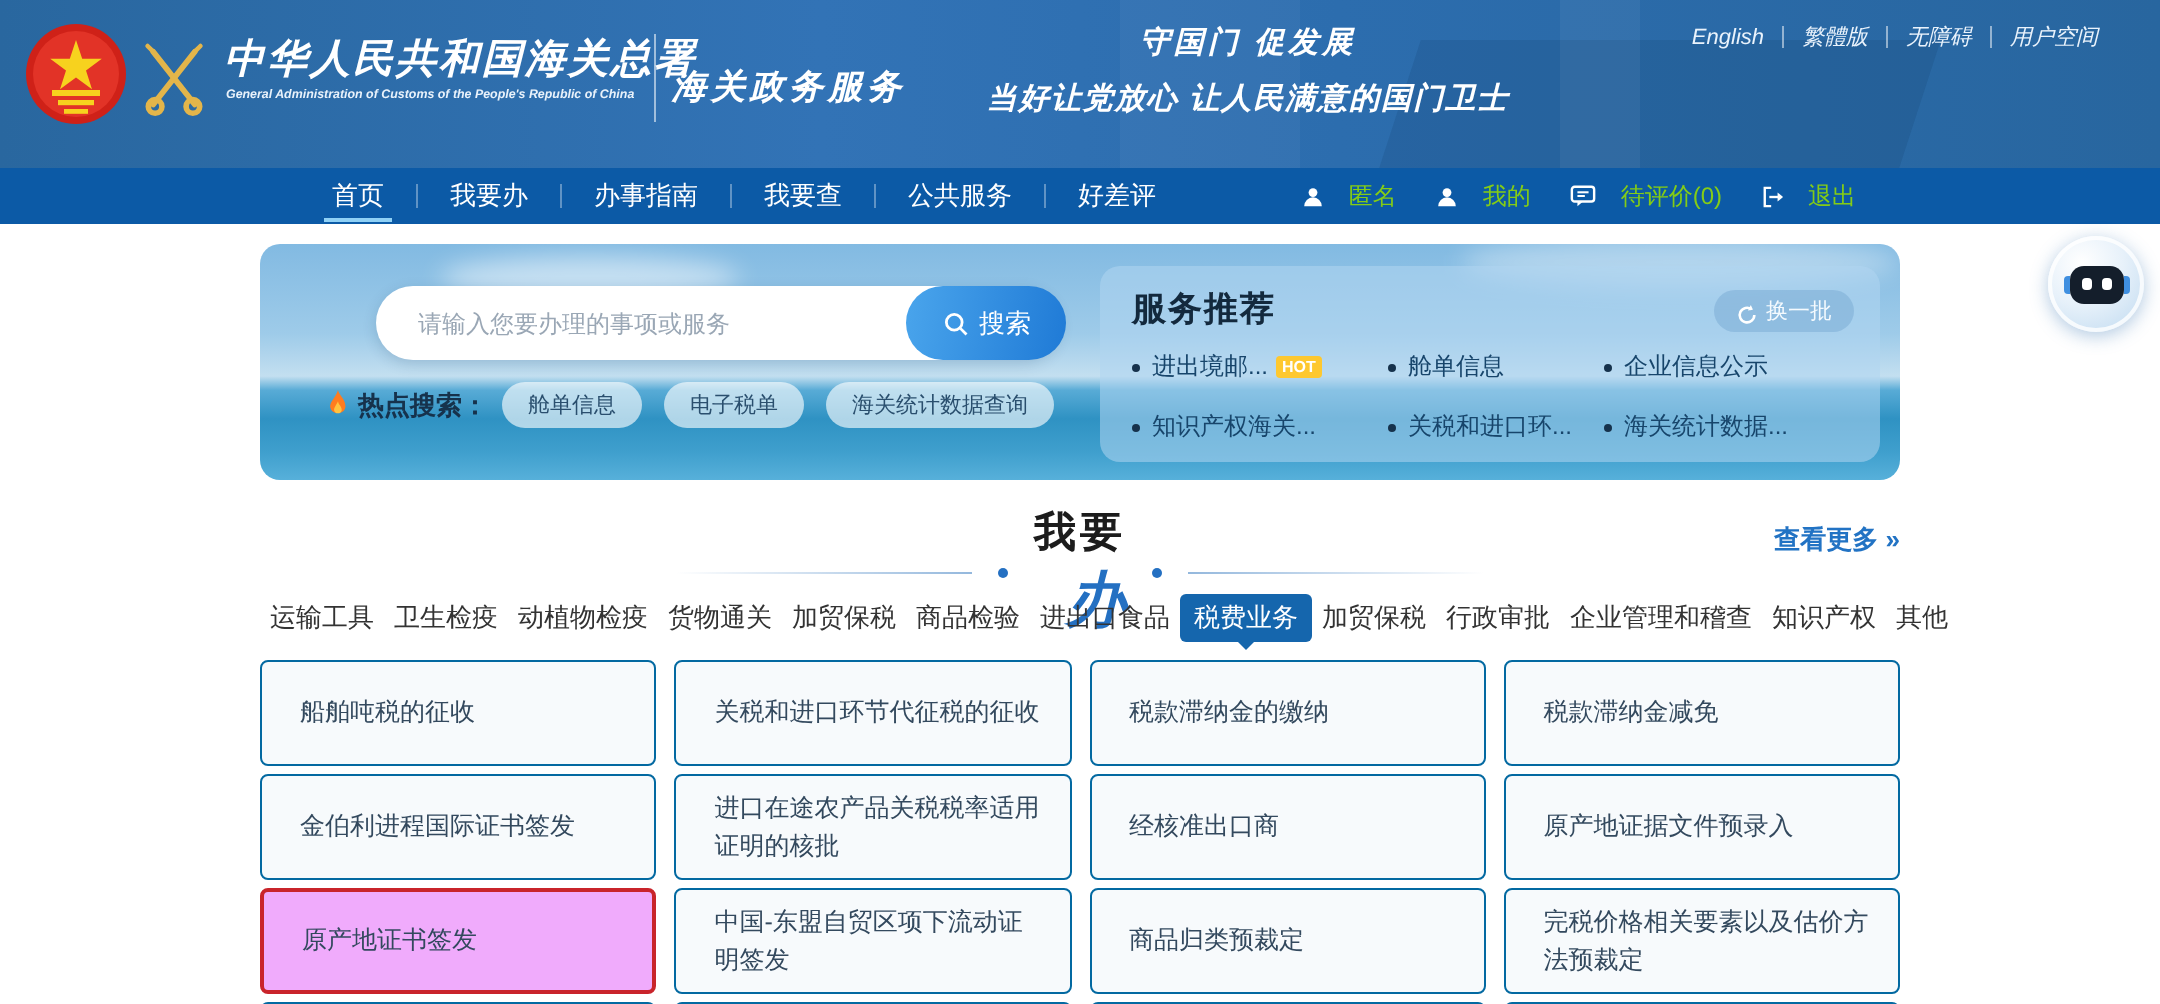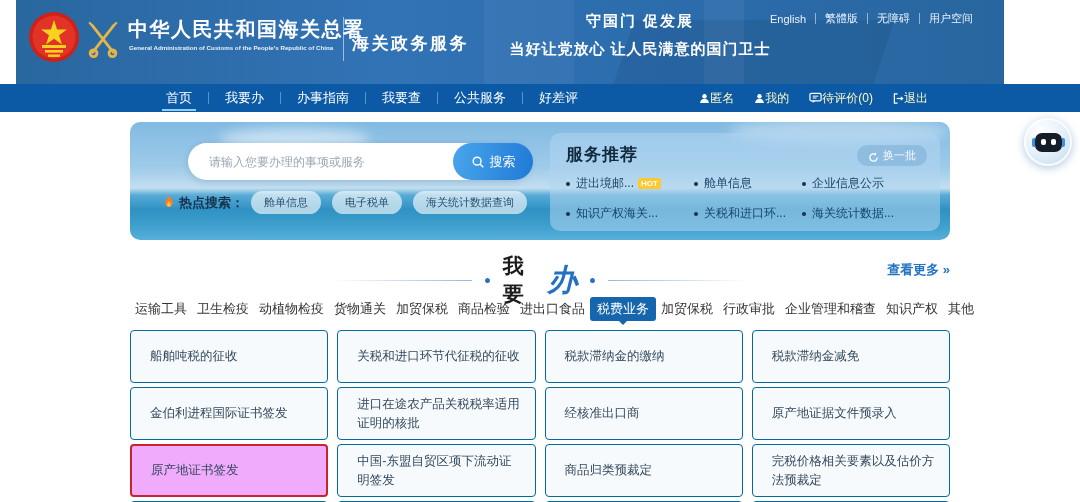--- a/index.html
+++ b/index.html
@@ -1,22 +1,22 @@
 <!DOCTYPE html>
 <html><head>
 <meta charset="utf-8">
 <style>
   * { margin:0; padding:0; box-sizing:border-box; }
   body { background:#fff; }
   .page { position:relative; width:1080px; height:502px; background:#fff; overflow:hidden;
           font-family:"Liberation Sans","DejaVu Sans",sans-serif; }
 
   
-  .header { position:absolute; left:16px; top:0; width:988px; height:84px;
-            background:linear-gradient(90deg,#29679f 0%,#3273b6 38%,#2c6dae 62%,#28669f 100%); }
+  .header { position:absolute; left:0; top:0; width:1080px; height:84px;
+            background:linear-gradient(90deg,#29679f 0%,#3273b6 38%,#2c6dae 62%,#28669f 100%);font-style:italic; }
   .header .deco1 { position:absolute; right:120px; top:20px; width:260px; height:64px;
                    background:rgba(10,40,70,.12); transform:skewX(-18deg); }
   .header .deco2 { position:absolute; right:430px; top:0; width:90px; height:84px; background:rgba(255,255,255,.04); }
   .header .deco3 { position:absolute; right:260px; top:0; width:40px; height:84px; background:rgba(255,255,255,.05); }
   .emblem { position:absolute; left:12px; top:11px; width:52px; height:52px; }
   .keys-logo { position:absolute; left:70px; top:20px; width:34px; height:40px; }
   .brand-title { position:absolute; left:112px; top:16px; color:#fff; font-size:20px; font-weight:bold;
                  letter-spacing:1.5px; white-space:nowrap; }
   .brand-sub { position:absolute; left:113px; top:44px; color:#e9f2fb; font-size:10px; white-space:nowrap;
                transform:scale(0.62); transform-origin:left top; font-weight:bold; }
@@ -33,21 +33,21 @@
   .tl-sep { width:1px; height:11px; background:rgba(255,255,255,.5); }
 
   
   .navbar { position:absolute; left:0; top:84px; width:1080px; height:28px; background:#0c5aa6; }
   .nav-items { position:absolute; left:150px; top:0; height:28px; display:flex; align-items:center; }
   .nav-item { position:relative; color:#fff; font-size:13px; padding:0 16px; height:28px; line-height:27px;
               cursor:pointer; white-space:nowrap; }
   .nav-item.active::after { content:""; position:absolute; left:12px; right:12px; bottom:1px; height:2px; background:#8fd0f5; }
   .nav-sep { width:1px; height:12px; background:rgba(255,255,255,.35); }
   .nav-user { position:absolute; right:152px; top:0; height:28px; display:flex; align-items:center; gap:20px; }
-  .nav-user-item { display:flex; align-items:center; gap:0; color:#fef9c3; font-size:12px; cursor:pointer; white-space:nowrap; }
+  .nav-user-item { display:flex; align-items:center; gap:12px; color:#84cc16; font-size:12px; cursor:pointer; white-space:nowrap; }
 
   
   .banner { position:absolute; left:130px; top:122px; width:820px; height:118px; border-radius:10px; overflow:hidden;
             background:linear-gradient(180deg,#82bae2 0%,#9ecbe9 38%,#c3dff0 56%,#58abd6 62%,#2f92c3 74%,#3f9fcd 88%,#57b0da 100%); }
   .cloud { position:absolute; background:rgba(255,255,255,.5); border-radius:50%; filter:blur(6px); }
   .c1 { left:90px; top:6px; width:150px; height:22px; }
   .c2 { left:600px; top:-4px; width:220px; height:26px; opacity:.7; }
   .search-wrap { position:absolute; left:58px; top:21px; width:342px; height:37px; background:#fff; border-radius:19px;
                  box-shadow:0 2px 7px rgba(20,60,100,.18); }
   .search-input { position:absolute; left:0; top:0; width:260px; height:37px; border:none; outline:none; background:transparent;
@@ -72,21 +72,21 @@
   .hot-badge { background:#fec82f; color:#fff; font-size:8px; font-weight:bold; padding:1px 3px; border-radius:2px;
                margin-left:4px; flex:none; }
 
   
   .section-head { position:absolute; left:130px; top:252px; width:820px; height:34px; }
   .sh-center { position:absolute; left:50%; top:0; transform:translateX(-50%); display:flex; align-items:center; gap:13px; }
   .sh-line { width:148px; height:1px; }
   .sh-line.l { background:linear-gradient(90deg,rgba(148,184,221,0),#94b8dd); }
   .sh-line.r { background:linear-gradient(90deg,#94b8dd,rgba(148,184,221,0)); }
   .sh-dot { width:5px; height:5px; border-radius:50%; background:#2470c2; }
-  .sh-title { display:flex; align-items:center; }
+  .sh-title { display:flex; align-items:flex-end;flex-direction:column; }
   .t-main { font-size:21px; font-weight:bold; color:#1c1c1c; letter-spacing:2px; }
   .t-accent { font-size:30px; font-weight:bold; font-style:italic; color:#2470c2;
               font-family:"Liberation Serif","DejaVu Serif",serif; margin-left:3px; }
   .more-link { position:absolute; right:0; top:9px; color:#2273c4; font-size:13px; font-weight:bold; cursor:pointer; }
 
   
   .tabs { position:absolute; left:130px; top:297px; width:820px; display:flex; justify-content:space-between;
           align-items:center; }
   .tab { font-size:13px; color:#333; padding:3px 5px; cursor:pointer; white-space:nowrap; }
   .tab.active { background:#1566ad; color:#fff; border-radius:3px; position:relative; padding:3px 7px; }

